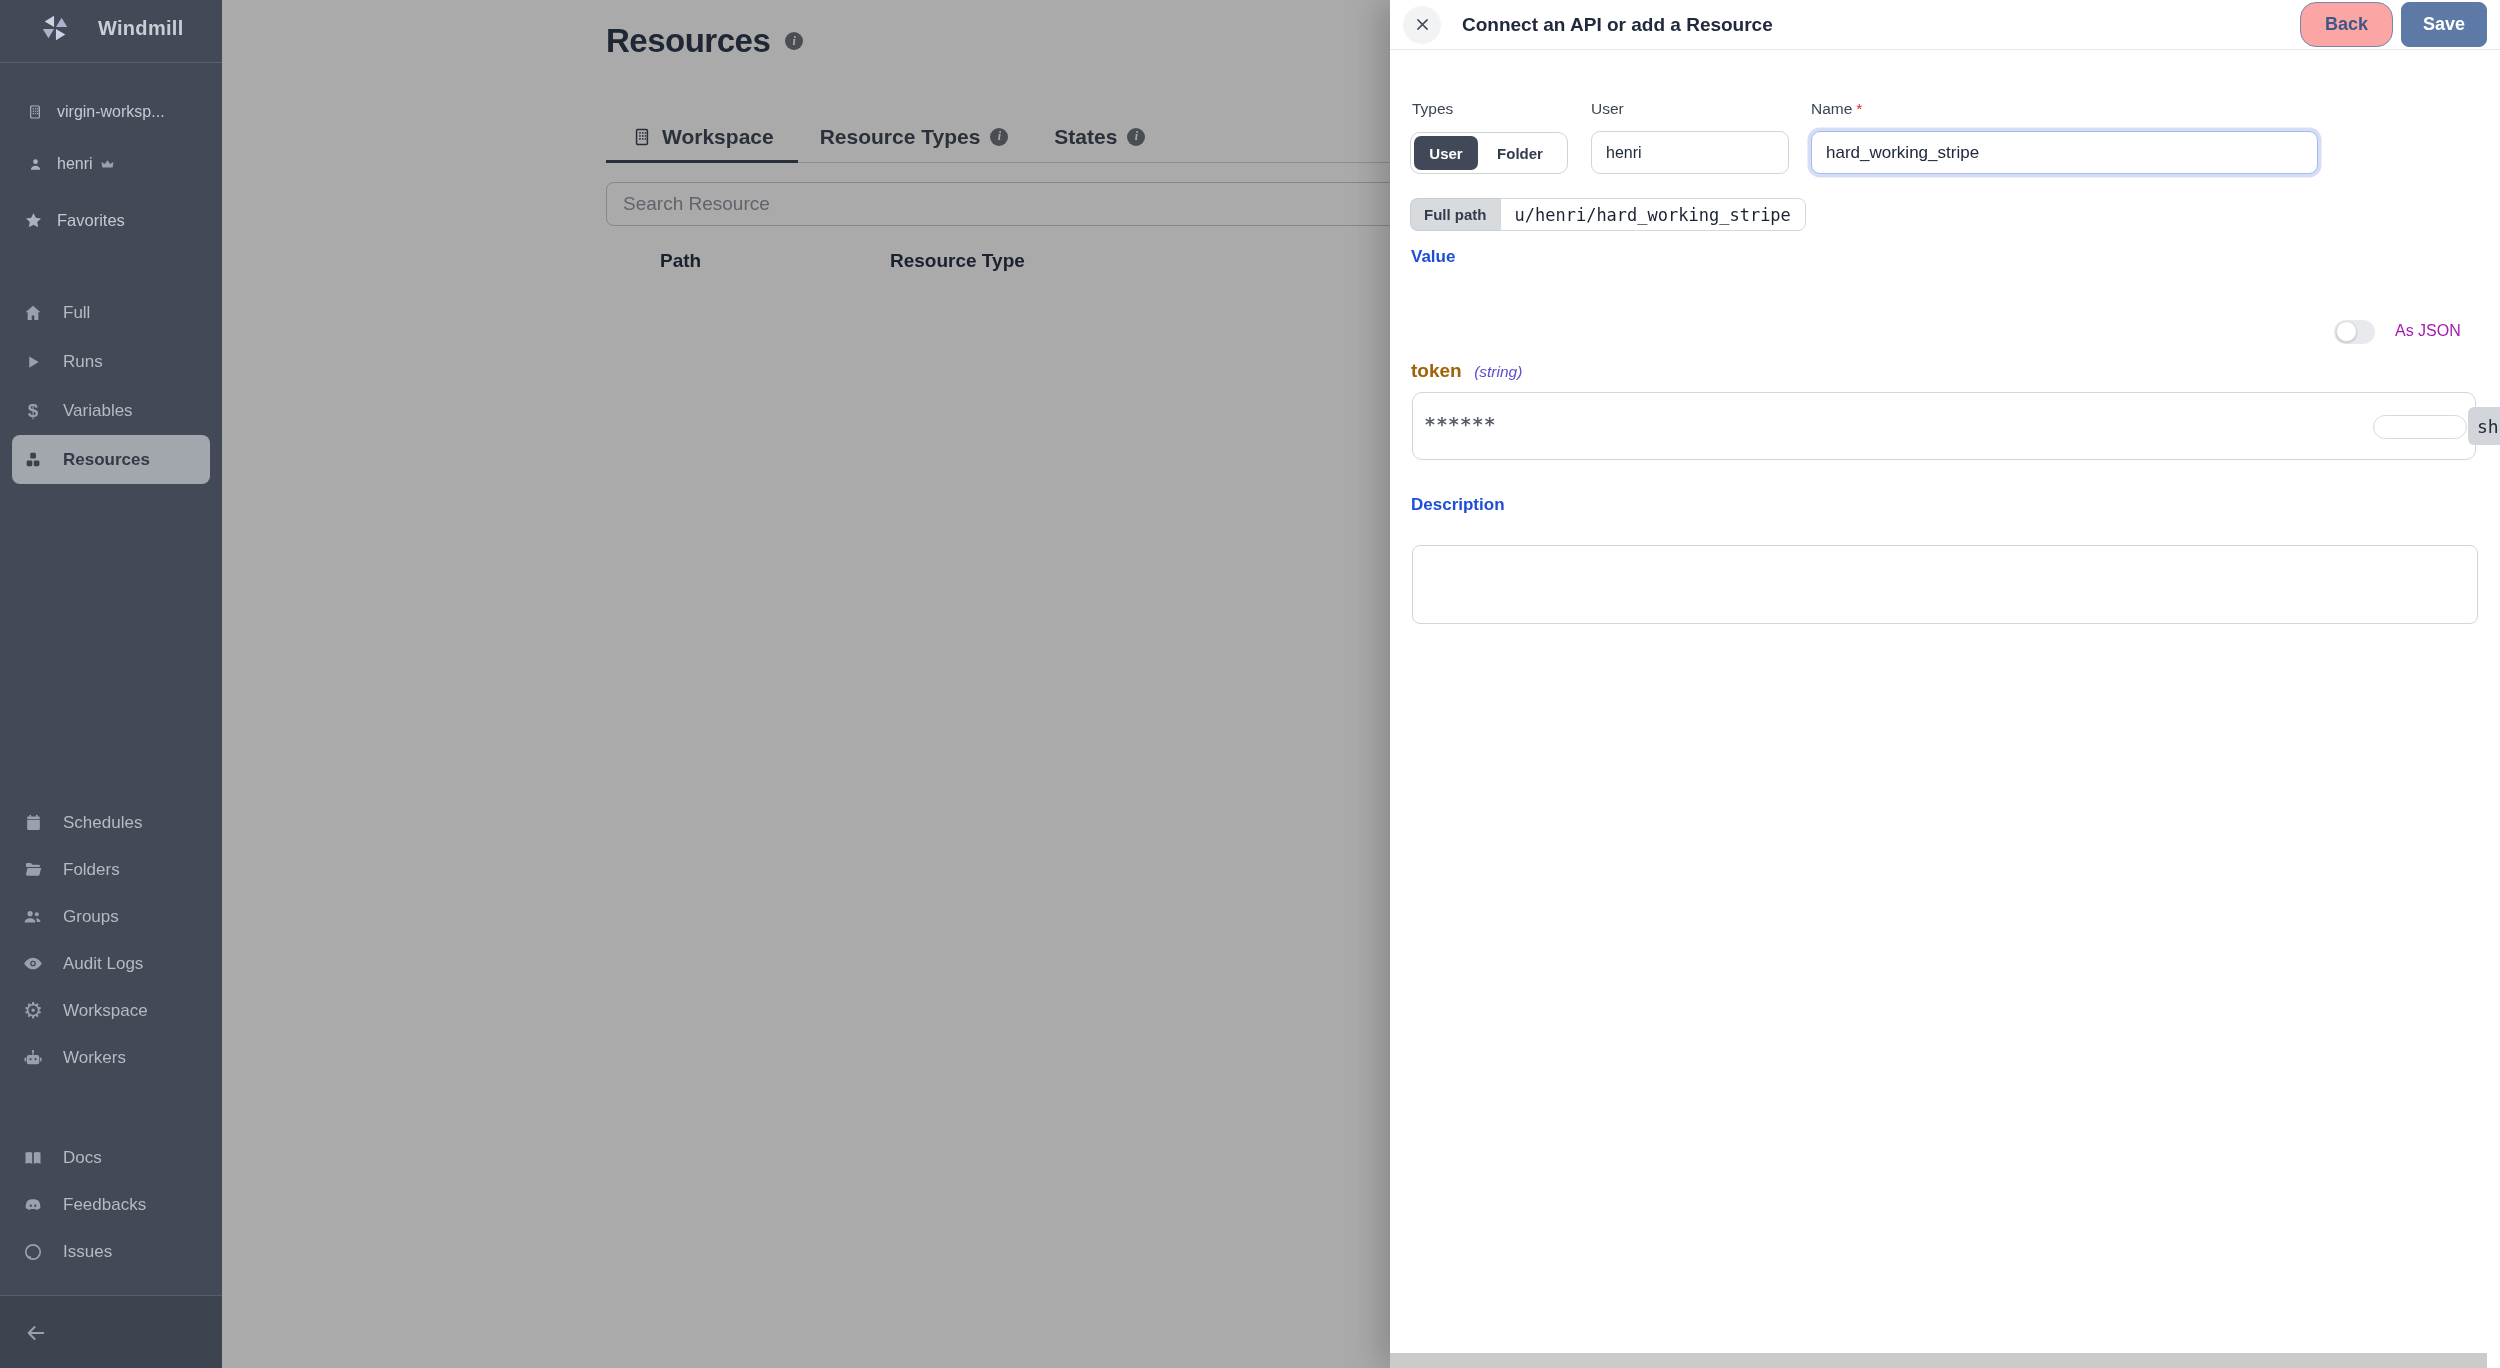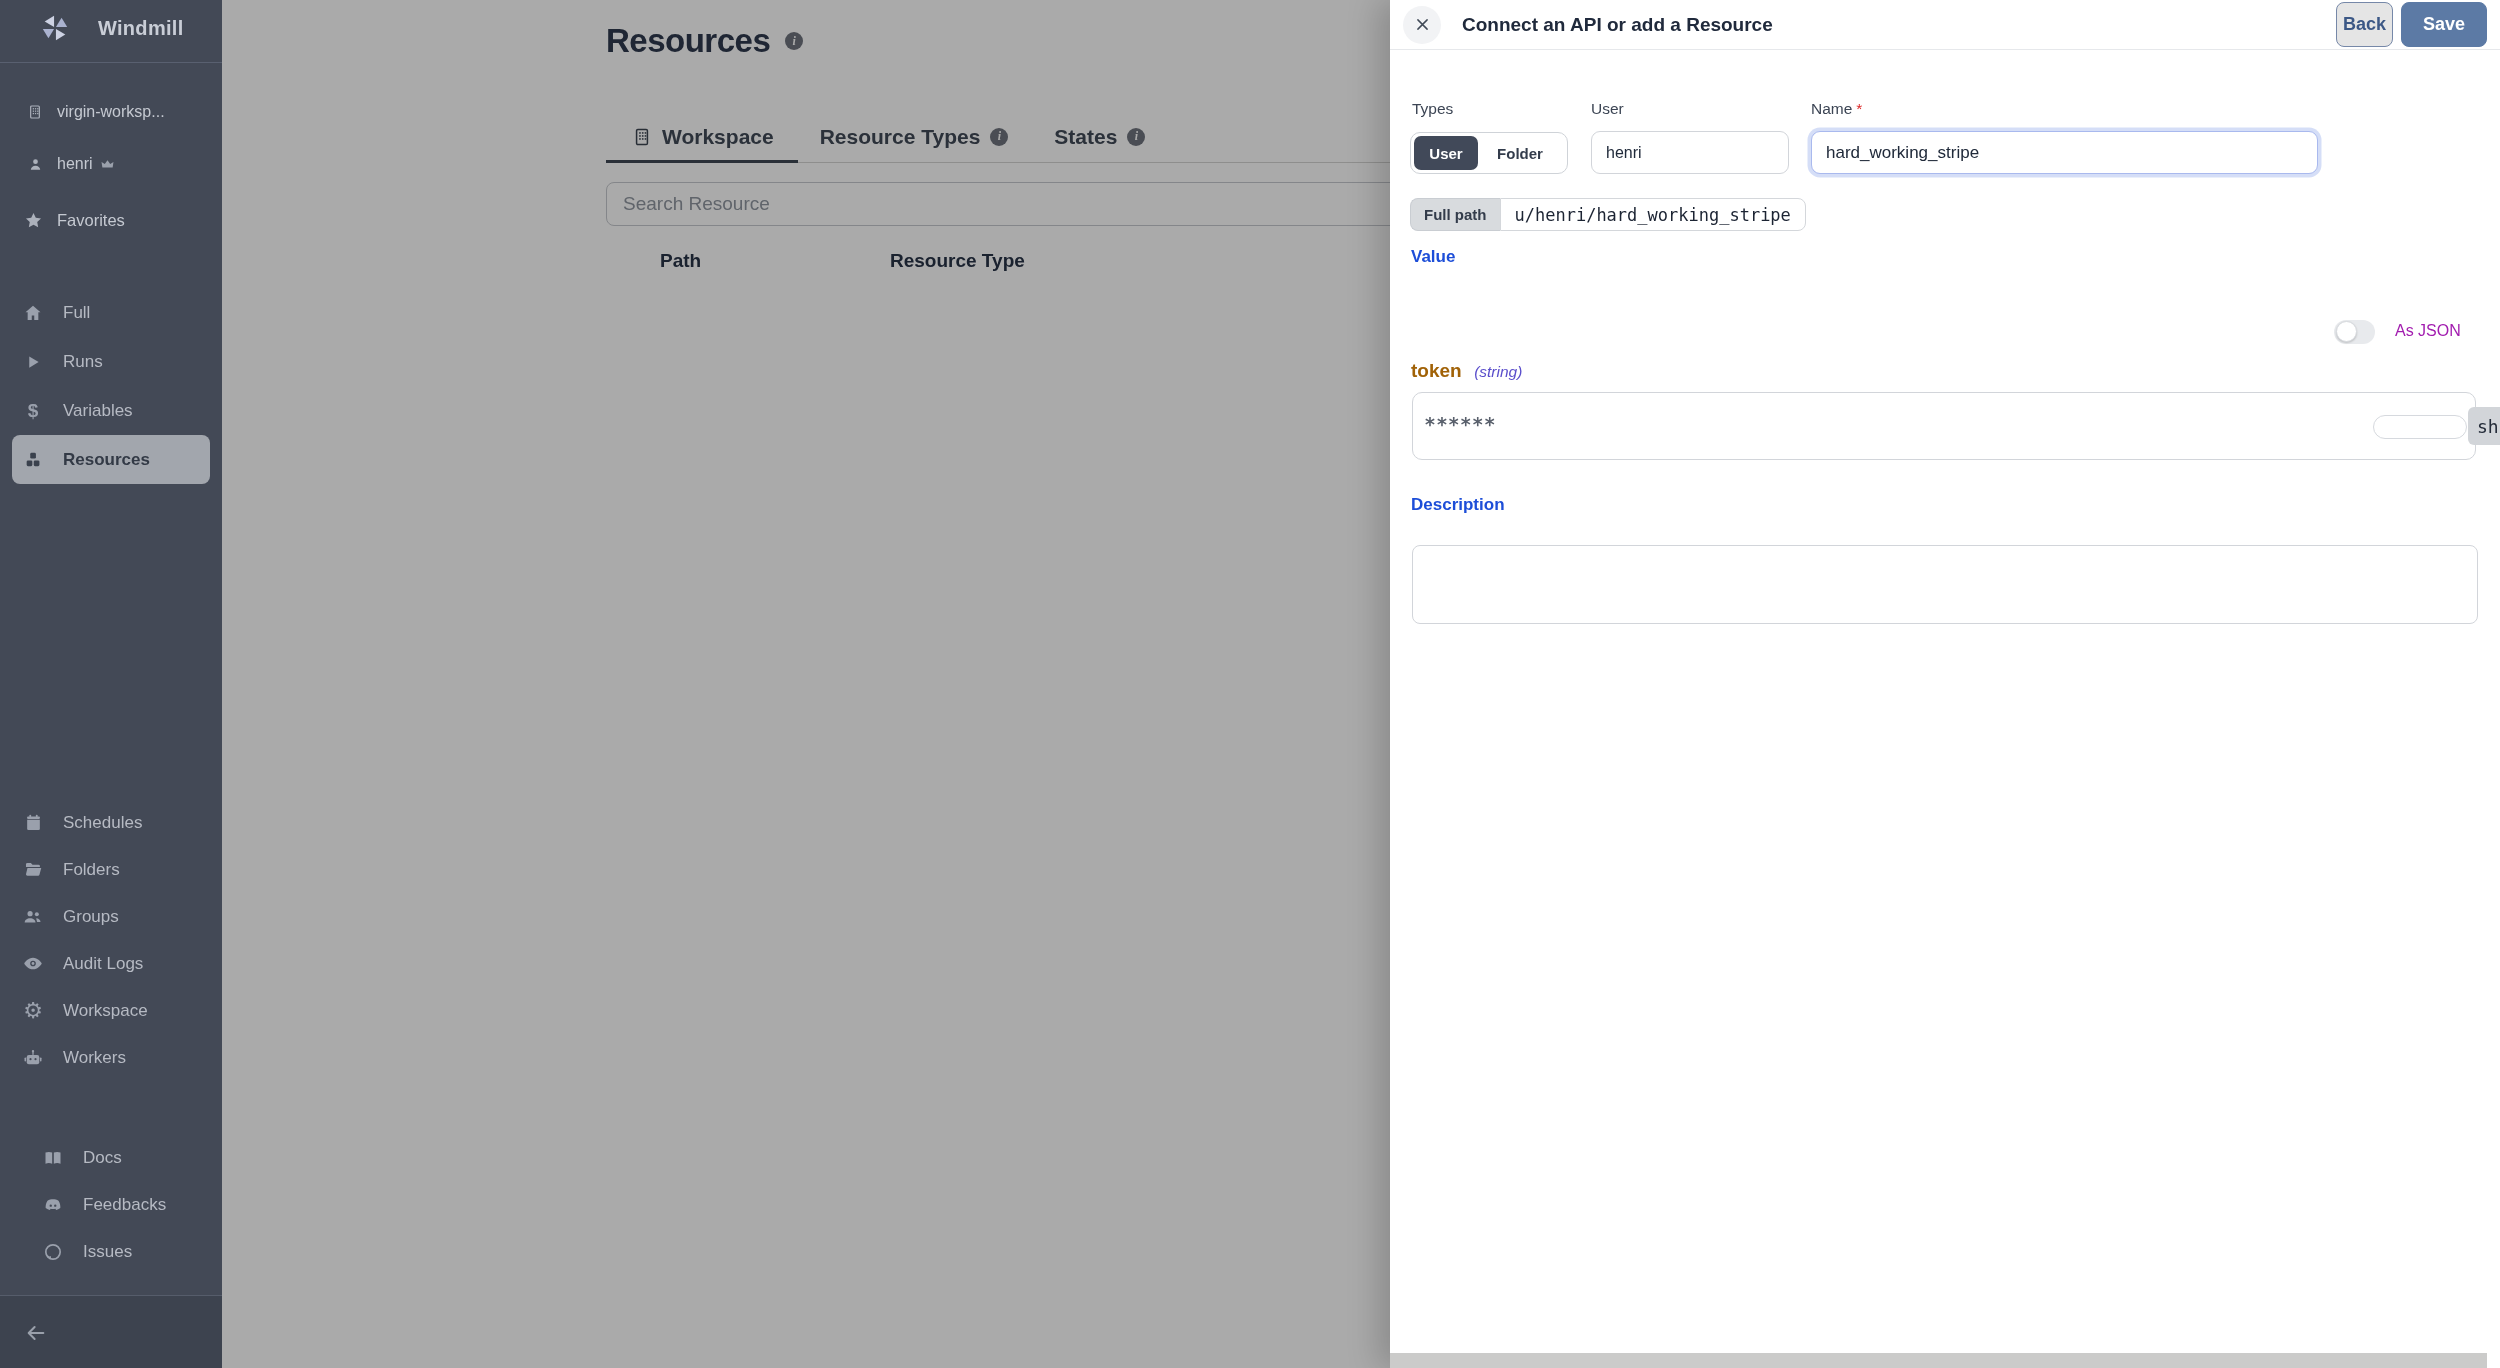--- a/index.html
+++ b/index.html
@@ -23,21 +23,21 @@
   #user-row .ws-icon { width:15px; margin-right:14px; }
   #favorites-row { top:203px; padding-left:23px; font-size:16.5px; }
   #favorites-row .ws-icon { width:20px; margin-right:14px; }
   .crown { margin-left:8px; color:#9aa0ab; display:flex; }
 
   .nav-group { position:absolute; left:0; right:0; }
   #nav-primary { top:288px; }
   #nav-primary .nav-item { height:49px; }
   #nav-secondary { top:799px; }
   #nav-secondary .nav-item { height:47px; }
-  #nav-footer { top:1134px;margin-left:20px; }
+  #nav-footer { top:1134px; }
   #nav-footer .nav-item { height:47px; }
 
   .nav-item { margin:0 12px; padding-left:11px; display:flex; align-items:center; border-radius:8px; color:#b6bac3; font-size:17px; cursor:pointer; }
   .nav-item .nav-icon { width:20px; height:24px; display:flex; align-items:center; justify-content:center; color:#9aa0ac; margin-right:20px; flex:none; }
   .nav-item.active { background:#a2a6ad; color:#333a46; font-weight:700; }
   .nav-item.active .nav-icon { color:#3a414d; }
 
   .sidebar-bottom { position:absolute; top:1295px; left:0; right:0; bottom:0; background:#3d434f; border-top:1px solid #565d6b; }
   .collapse-arrow { position:absolute; left:25px; top:26px; color:#9aa0ab; display:flex; }
 
@@ -71,21 +71,21 @@
 
   
   .drawer { position:absolute; top:0; bottom:0; left:1390px; width:1110px; background:#fff; z-index:30;
     box-shadow:-12px 0 30px rgba(0,0,0,.18); overflow:hidden; }
   .drawer-header { position:absolute; top:0; left:0; right:0; height:50px; border-bottom:1px solid #e6e8eb;
     display:flex; align-items:center; padding:0 13px; background:#fff; }
   .close-btn { width:38px; height:38px; border-radius:50%; background:#f2f3f5; display:flex; align-items:center;
     justify-content:center; color:#414a57; margin-right:21px; border:none; cursor:pointer; flex:none; }
   .drawer-title { font-size:19px; font-weight:700; color:#202a3c; }
   .header-actions { margin-left:auto; display:flex; gap:8px; }
-  .btn-back { height:45px; padding:0 6px; border:1px solid #7688a8; border-radius:8px; background:#e5e5e5; color:#3c5886;
+  .btn-back { height:45px; padding:0 24px; border:1px solid #7688a8; border-radius:16px; background:#fca5a5; color:#3c5886;
     font-size:18px; font-weight:700; cursor:pointer; font-family:inherit; }
   .btn-save { height:45px; padding:0 21px; border-radius:8px; background:#5c7aa5; color:#fff; font-size:18px; font-weight:700;
     border:1px solid #5c7aa5; cursor:pointer; font-family:inherit; }
 
   .field-label { position:absolute; top:100px; font-size:15.5px; color:#3c4554; }
   #owner-label { left:22px; }
   #user-label { left:201px; }
   #name-label { left:421px; }
   .required { color:#dc2626; margin-left:4px; }
 

